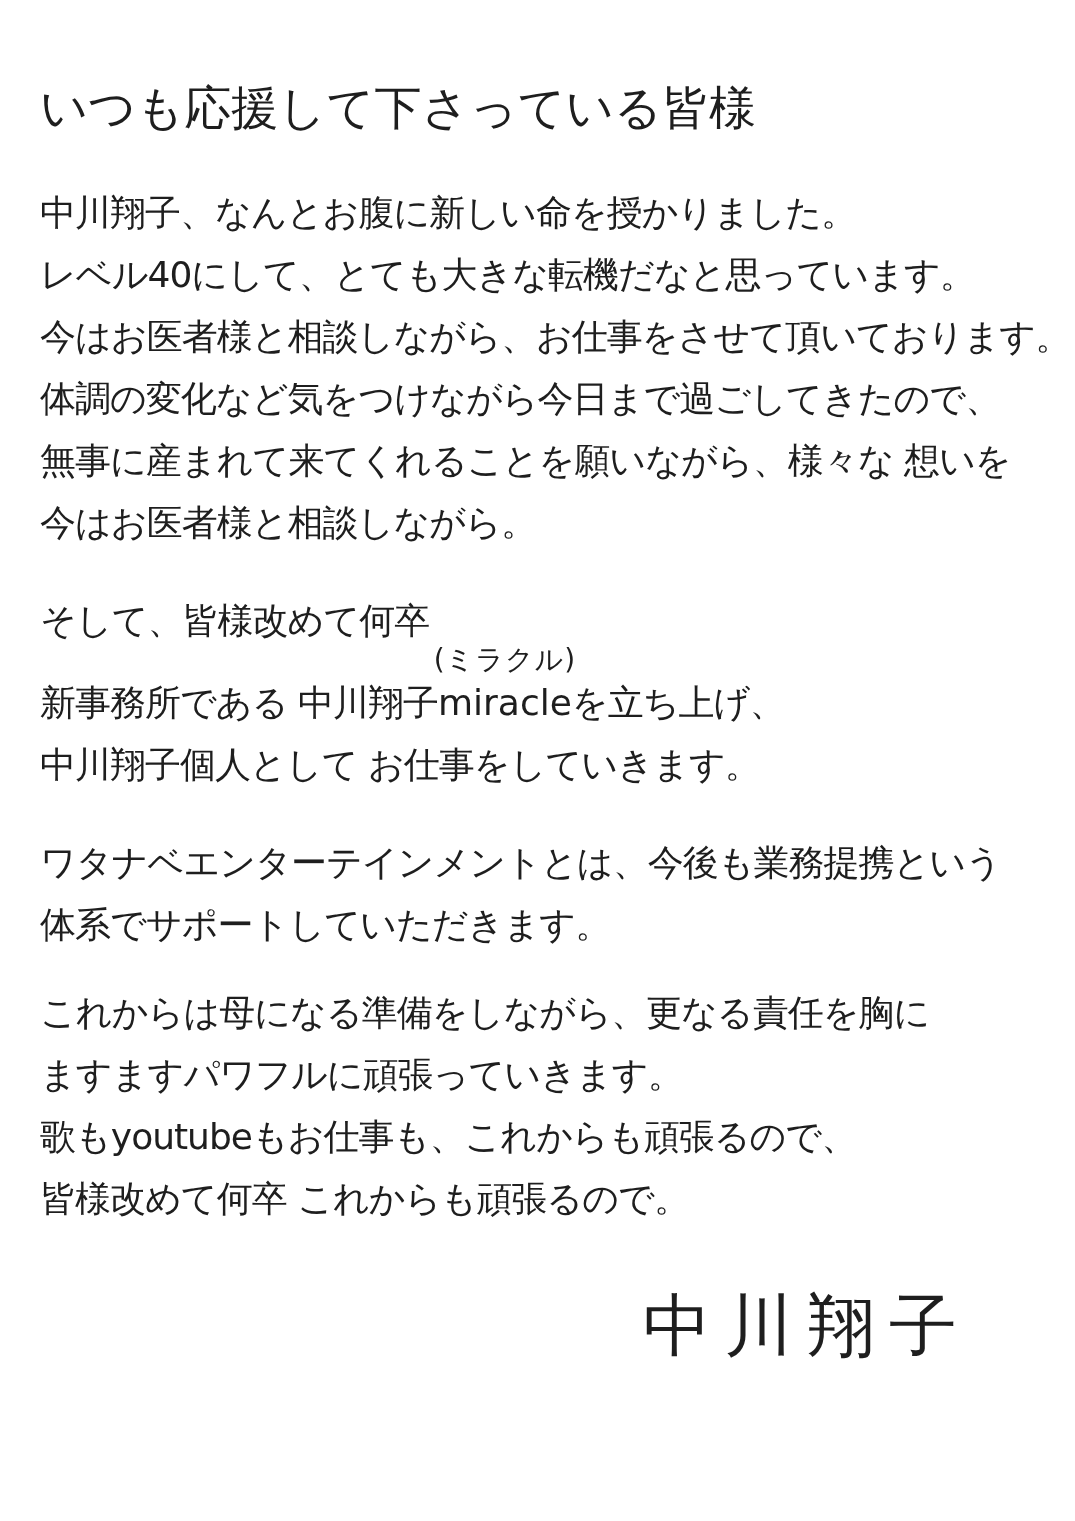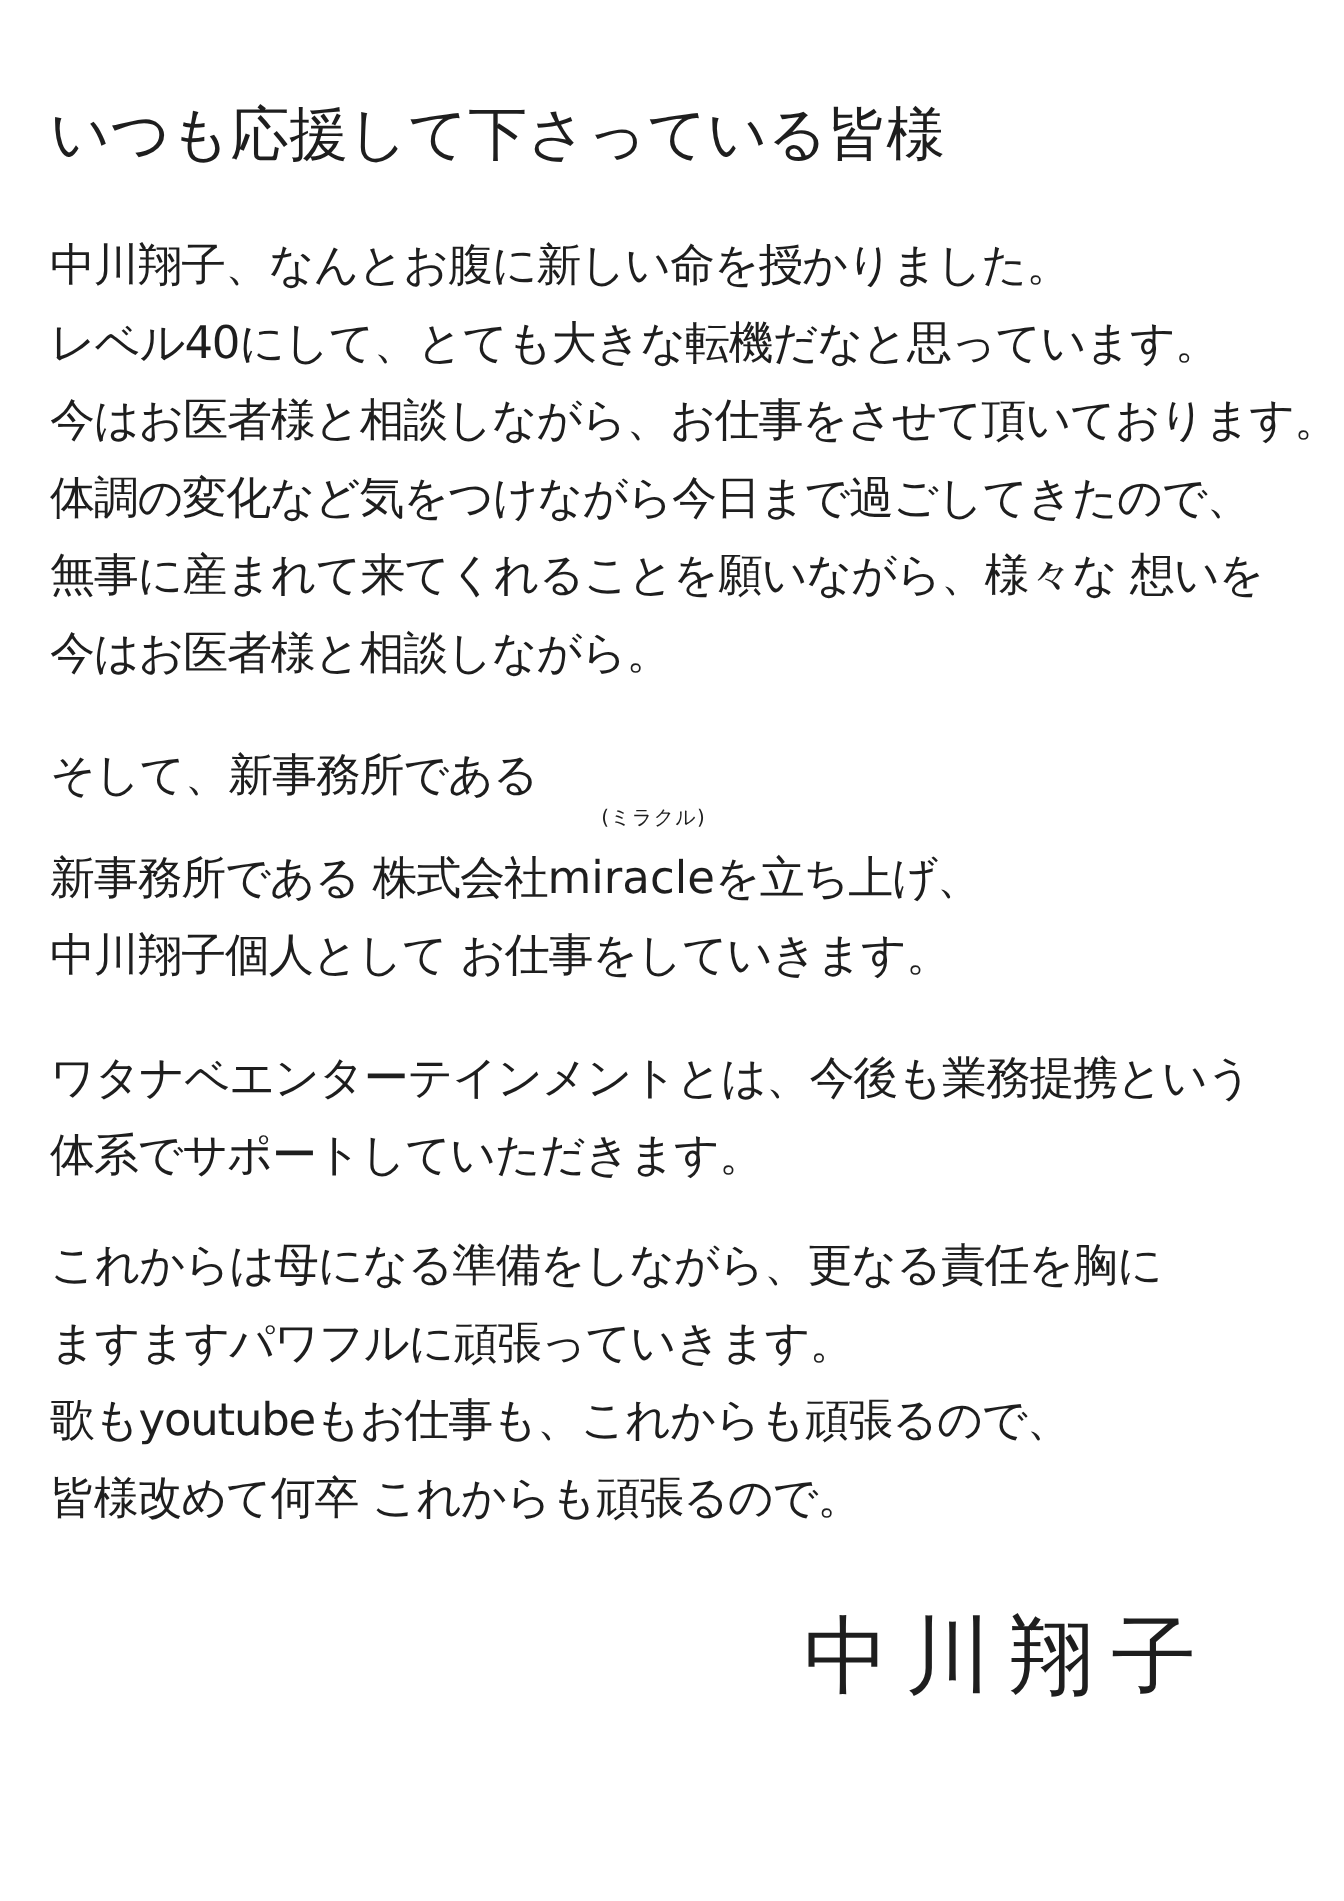--- a/index.html
+++ b/index.html
@@ -38,25 +38,24 @@
   .ruby-line { margin-top: 20px; }
   .rb {
     position: relative;
     display: inline-block;
   }
   .rt {
     position: absolute;
     top: -26px;
     left: 50%;
     transform: translateX(-50%);
-    font-size: 16px;
+    font-size: 28px;
     line-height: 1;
     letter-spacing: 1px;
     white-space: nowrap;
-    margin-left: 18px;
   }
   .latin { letter-spacing: 0; }
   .signature {
     margin: 48px 0 0 0;
     padding-right: 90px;
     text-align: right;
     font-size: 68px;
     letter-spacing: 14px;
     line-height: 1.4;
   }
@@ -73,23 +72,23 @@
   <section class="para">
     <p class="line">中川翔子、なんとお腹に新しい命を授かりました。</p>
     <p class="line">レベル40にして、とても大きな転機だなと思っています。</p>
     <p class="line">今はお医者様と相談しながら、お仕事をさせて頂いております。</p>
     <p class="line">体調の変化など気をつけながら今日まで過ごしてきたので、</p>
     <p class="line">無事に産まれて来てくれることを願いながら、様々な 想いを</p>
     <p class="line">今はお医者様と相談しながら。</p>
   </section>
 
   <section class="para">
-    <p class="line">そして、新事務所である</p>
+    <p class="line">そして、皆様改めて何卒</p>
     <p class="line ruby-line">
-      <span>新事務所である 株式会社</span><span class="rb"><span class="rt">(ミラクル)</span><span class="latin">miracle</span></span><span>を立ち上げ、</span>
+      <span>新事務所である 中川翔子</span><span class="rb"><span class="rt">(ミラクル)</span><span class="latin">miracle</span></span><span>を立ち上げ、</span>
     </p>
     <p class="line">中川翔子個人として お仕事をしていきます。</p>
   </section>
 
   <section class="para">
     <p class="line">ワタナベエンターテインメントとは、今後も業務提携という</p>
     <p class="line">体系でサポートしていただきます。</p>
   </section>
 
   <section class="para para-closing">

